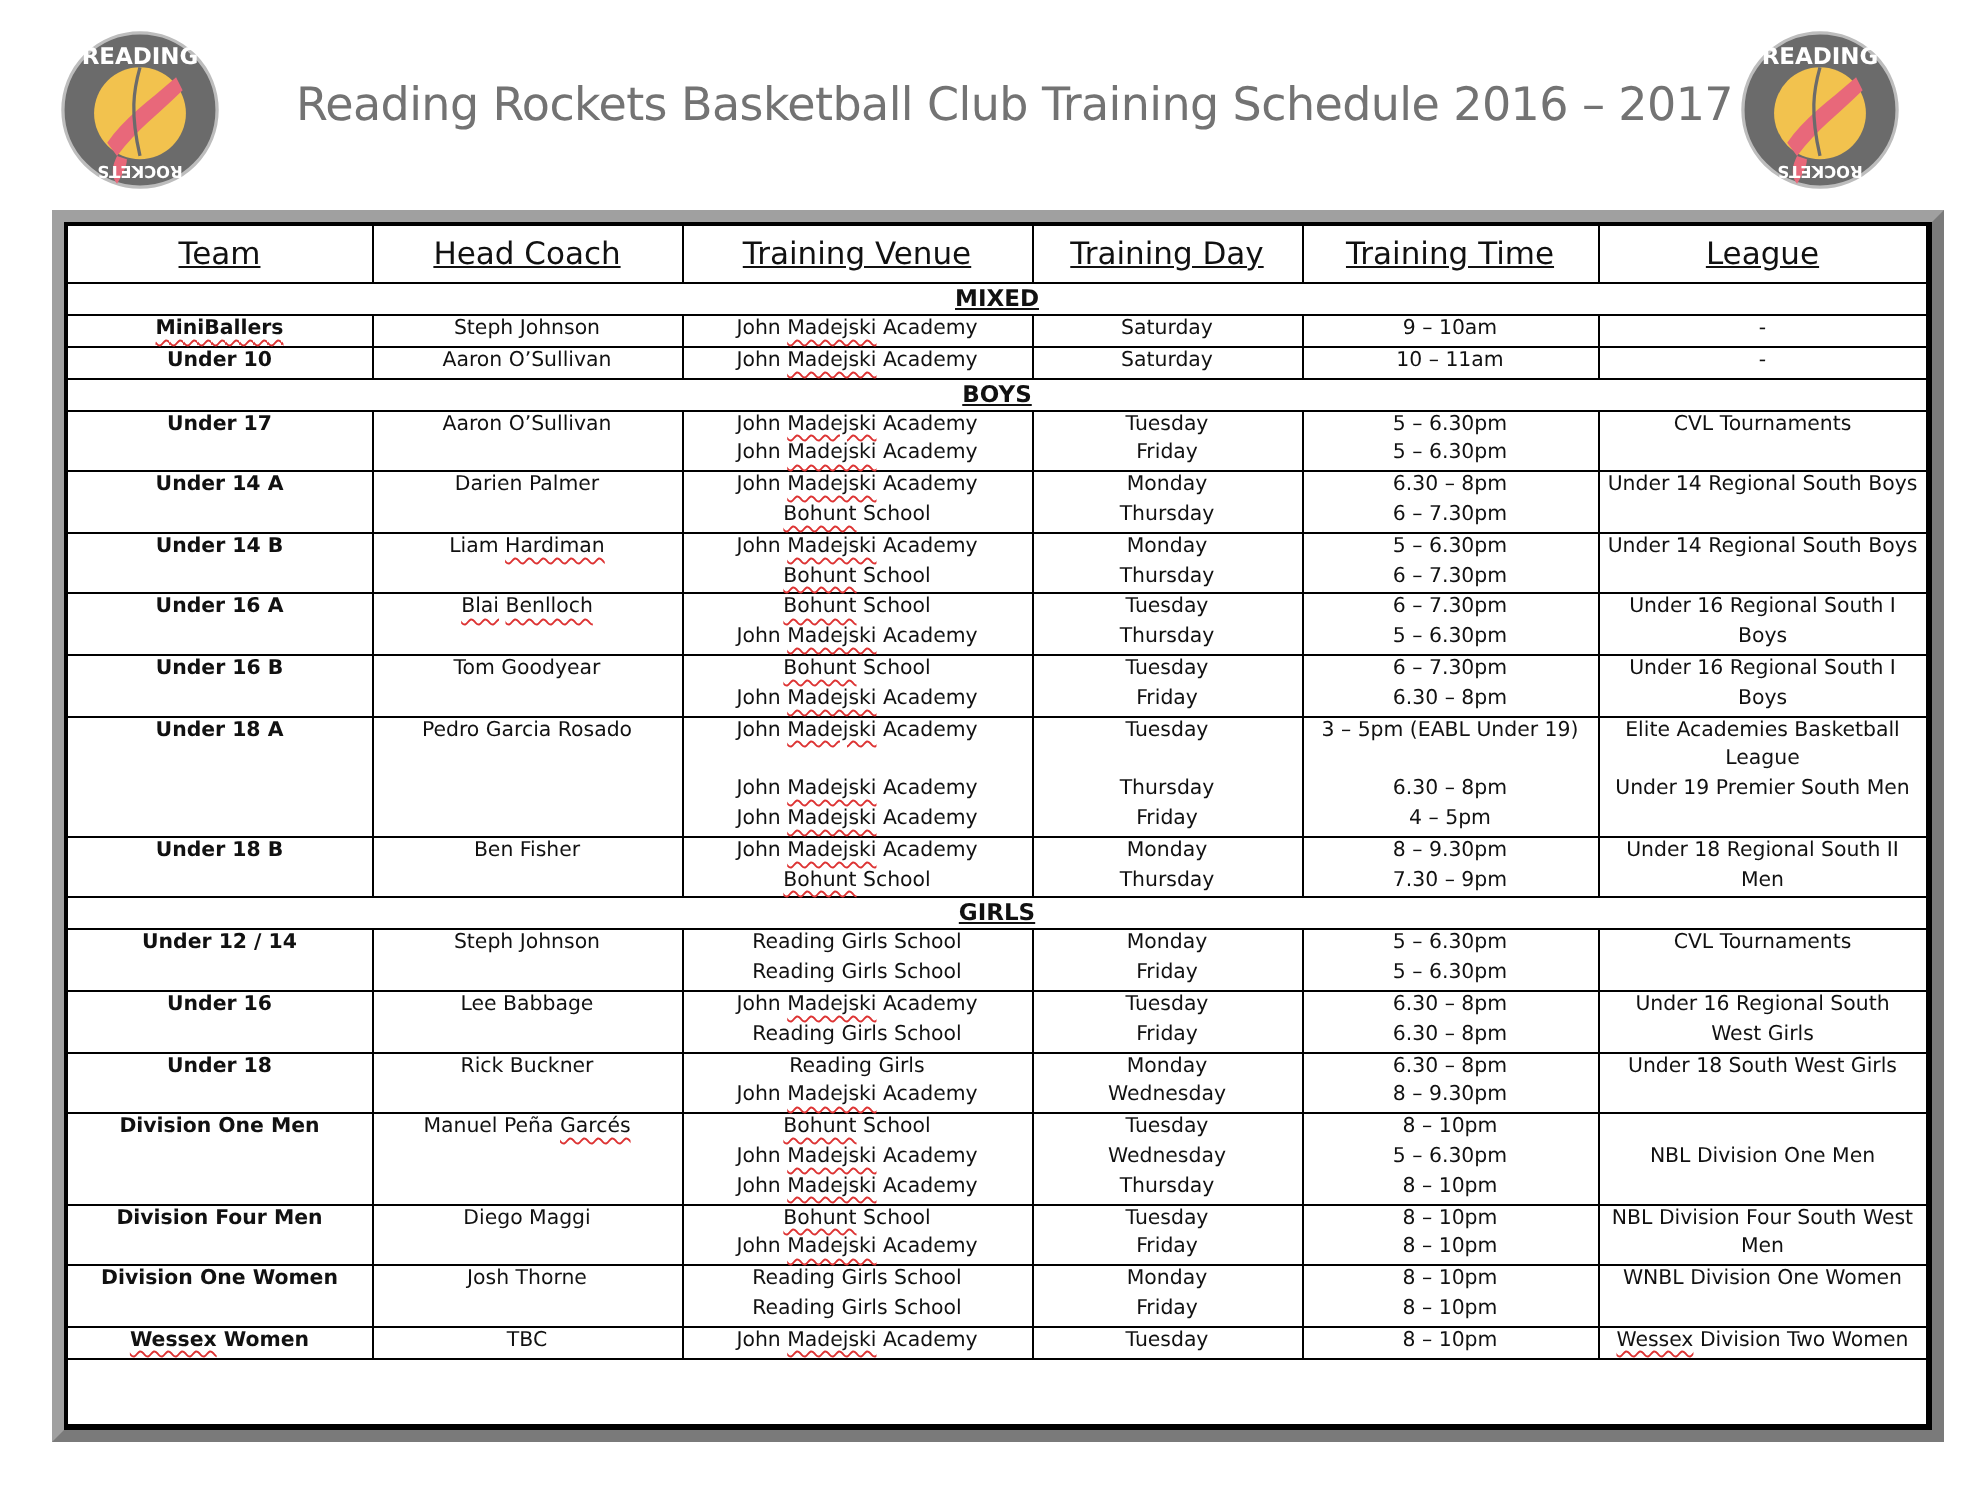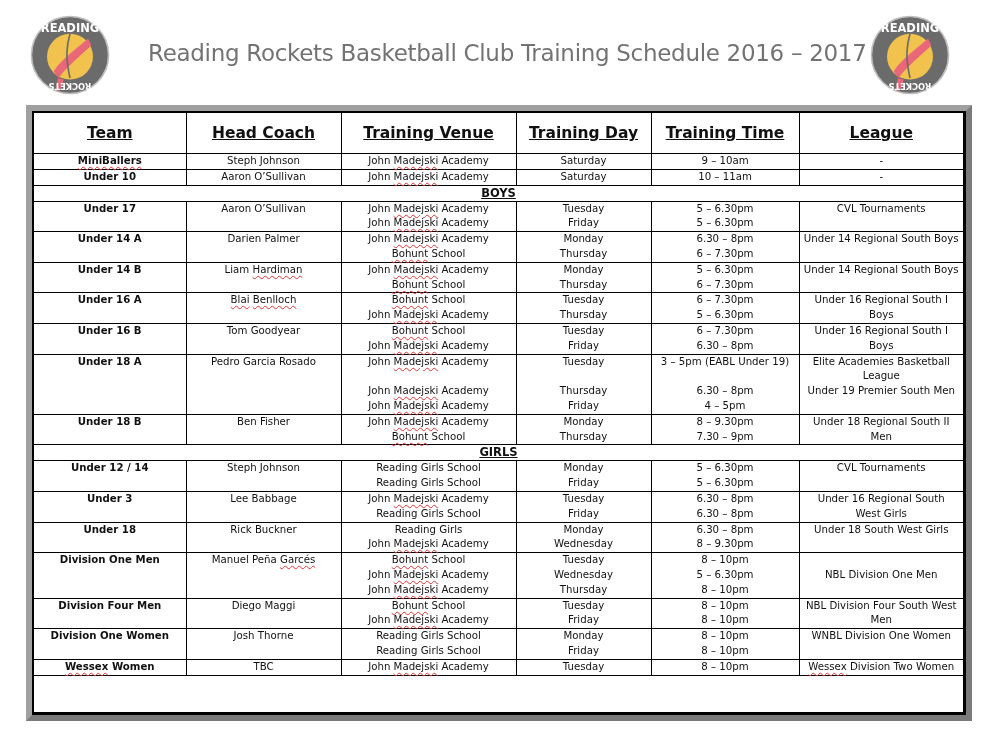--- a/index.html
+++ b/index.html
@@ -10,21 +10,21 @@
   .title { position:absolute; left:148px; top:40px; font-size:25px; color:#737373; font-family:"DejaVu Sans", sans-serif; font-size:23px; letter-spacing:-0.3px; white-space:nowrap; }
   .frame { position:absolute; left:26px; top:105px; width:934px; height:604px;
            border-top:6px solid #a0a0a0; border-left:6px solid #a0a0a0;
            border-right:6px solid #7a7a7a; border-bottom:6px solid #7a7a7a; }
   .frame-inner { position:absolute; left:0; top:0; right:0; bottom:0; border:2px solid #000; border-right-width:3px; border-bottom-width:3px; background:#fff; }
   table { border-collapse:collapse; width:100%; table-layout:fixed; font-family:"DejaVu Sans", sans-serif; font-size:10.2px; color:#111; }
   td, th { border:1px solid #000; text-align:center; vertical-align:top; padding:0 2px; line-height:14.8px; }
   tr:first-child th { border-top:none; }
   th:first-child, td:first-child { border-left:none; }
   th:last-child, td:last-child { border-right:none; }
-  th { font-size:15.5px; font-weight:bold; text-decoration:underline; height:40px; line-height:24px; vertical-align:middle; }
+  th { font-size:15.5px; font-weight:normal; text-decoration:underline; height:28px; line-height:24px; vertical-align:middle; }
   td.team { font-weight:bold; }
   td.section { font-weight:bold; text-decoration:underline; font-size:11.5px; height:15px; line-height:15px; }
   .sp { text-decoration:underline wavy #d33; text-decoration-thickness:1px; text-underline-offset:2px;margin-top:40px; }
   .line { display:block; white-space:nowrap; }
   .blank { display:block; height:14.8px; }
 </style>
 </head>
 <body>
 
 <svg class="logo logo-left" viewBox="0 0 100 100">
@@ -65,20 +65,23 @@
           <th>Team</th>
           <th>Head Coach</th>
           <th>Training Venue</th>
           <th>Training Day</th>
           <th>Training Time</th>
           <th>League</th>
         </tr>
       </thead>
       <tbody id="tbody">
           <tr>
+            <td colspan="6" class="section">MIXED</td>
+          </tr>
+          <tr>
             <td class="team"><span><span class="sp">MiniBallers</span></span></td>
             <td><span>Steph Johnson</span></td>
             <td>
               <span class="line">John <span class="sp">Madejski</span> Academy</span>
             </td>
             <td>
               <span class="line">Saturday</span>
             </td>
             <td>
               <span class="line">9 – 10am</span>
@@ -266,21 +269,21 @@
             </td>
             <td>
               <span class="line">5 – 6.30pm</span>
               <span class="line">5 – 6.30pm</span>
             </td>
             <td>
               <span class="line">CVL Tournaments</span>
             </td>
           </tr>
           <tr>
-            <td class="team"><span>Under 3</span></td>
+            <td class="team"><span>Under 16</span></td>
             <td><span>Lee Babbage</span></td>
             <td>
               <span class="line">John <span class="sp">Madejski</span> Academy</span>
               <span class="line">Reading Girls School</span>
             </td>
             <td>
               <span class="line">Tuesday</span>
               <span class="line">Friday</span>
             </td>
             <td>

